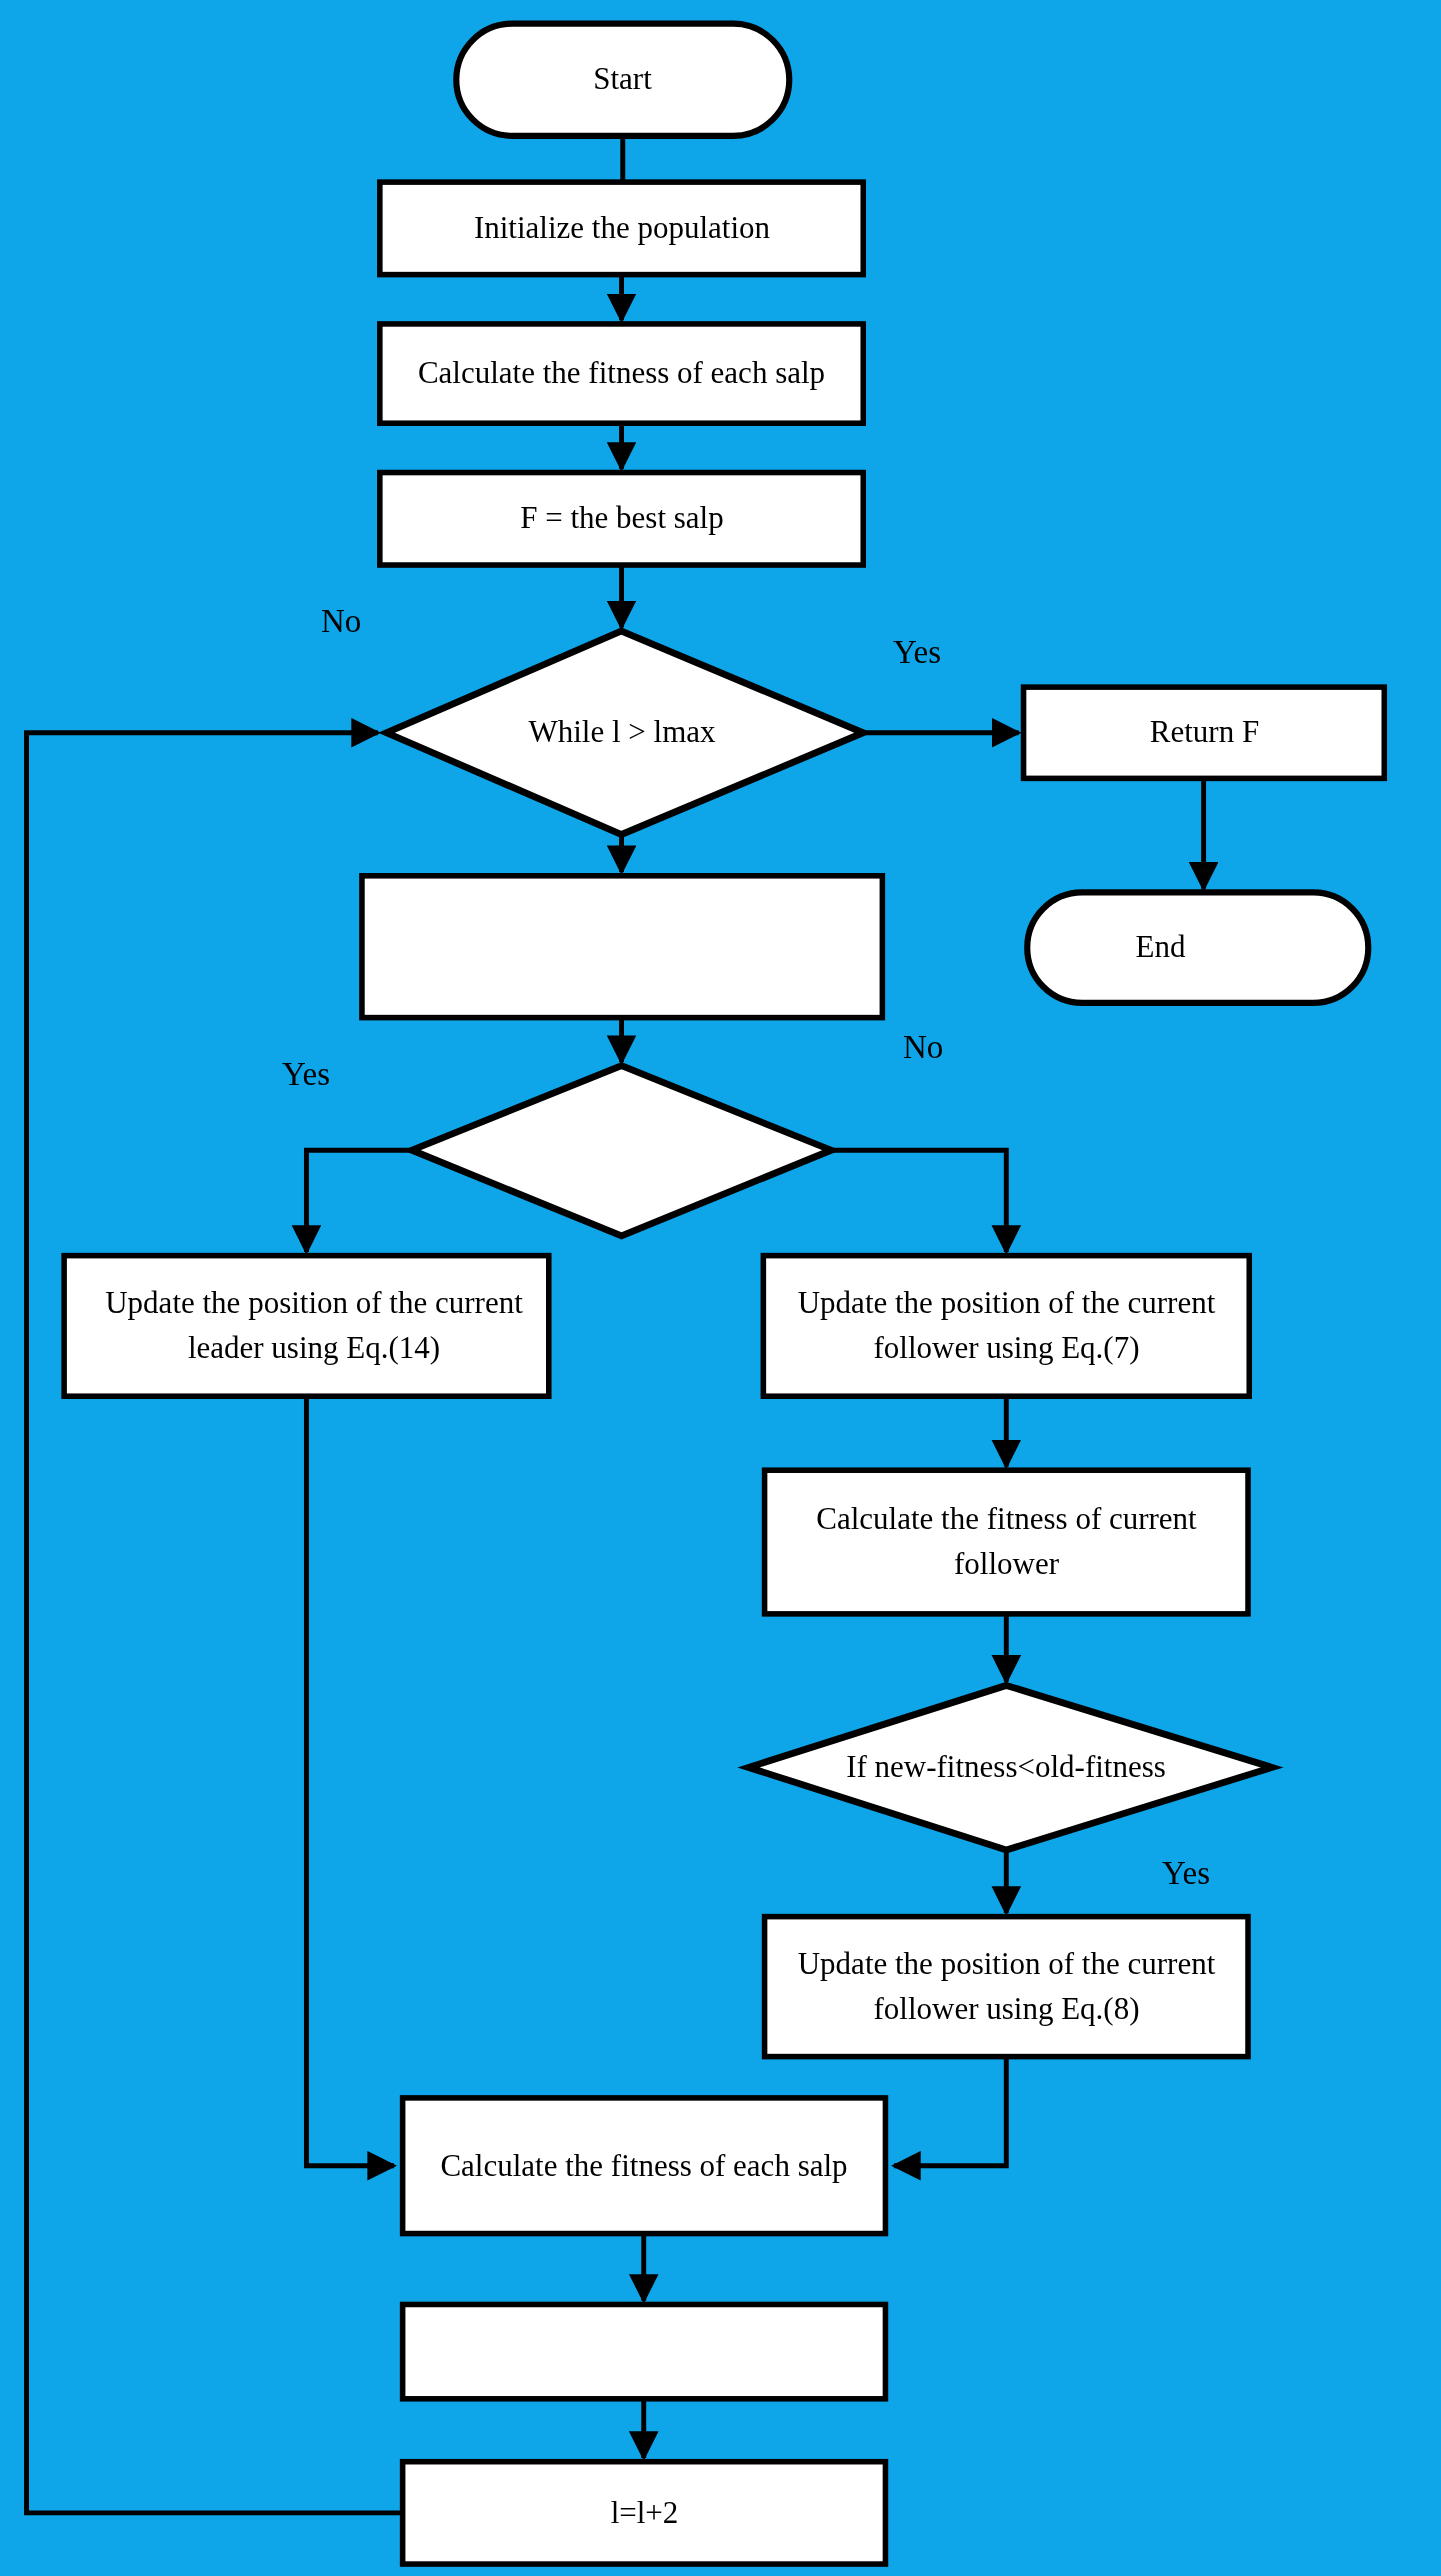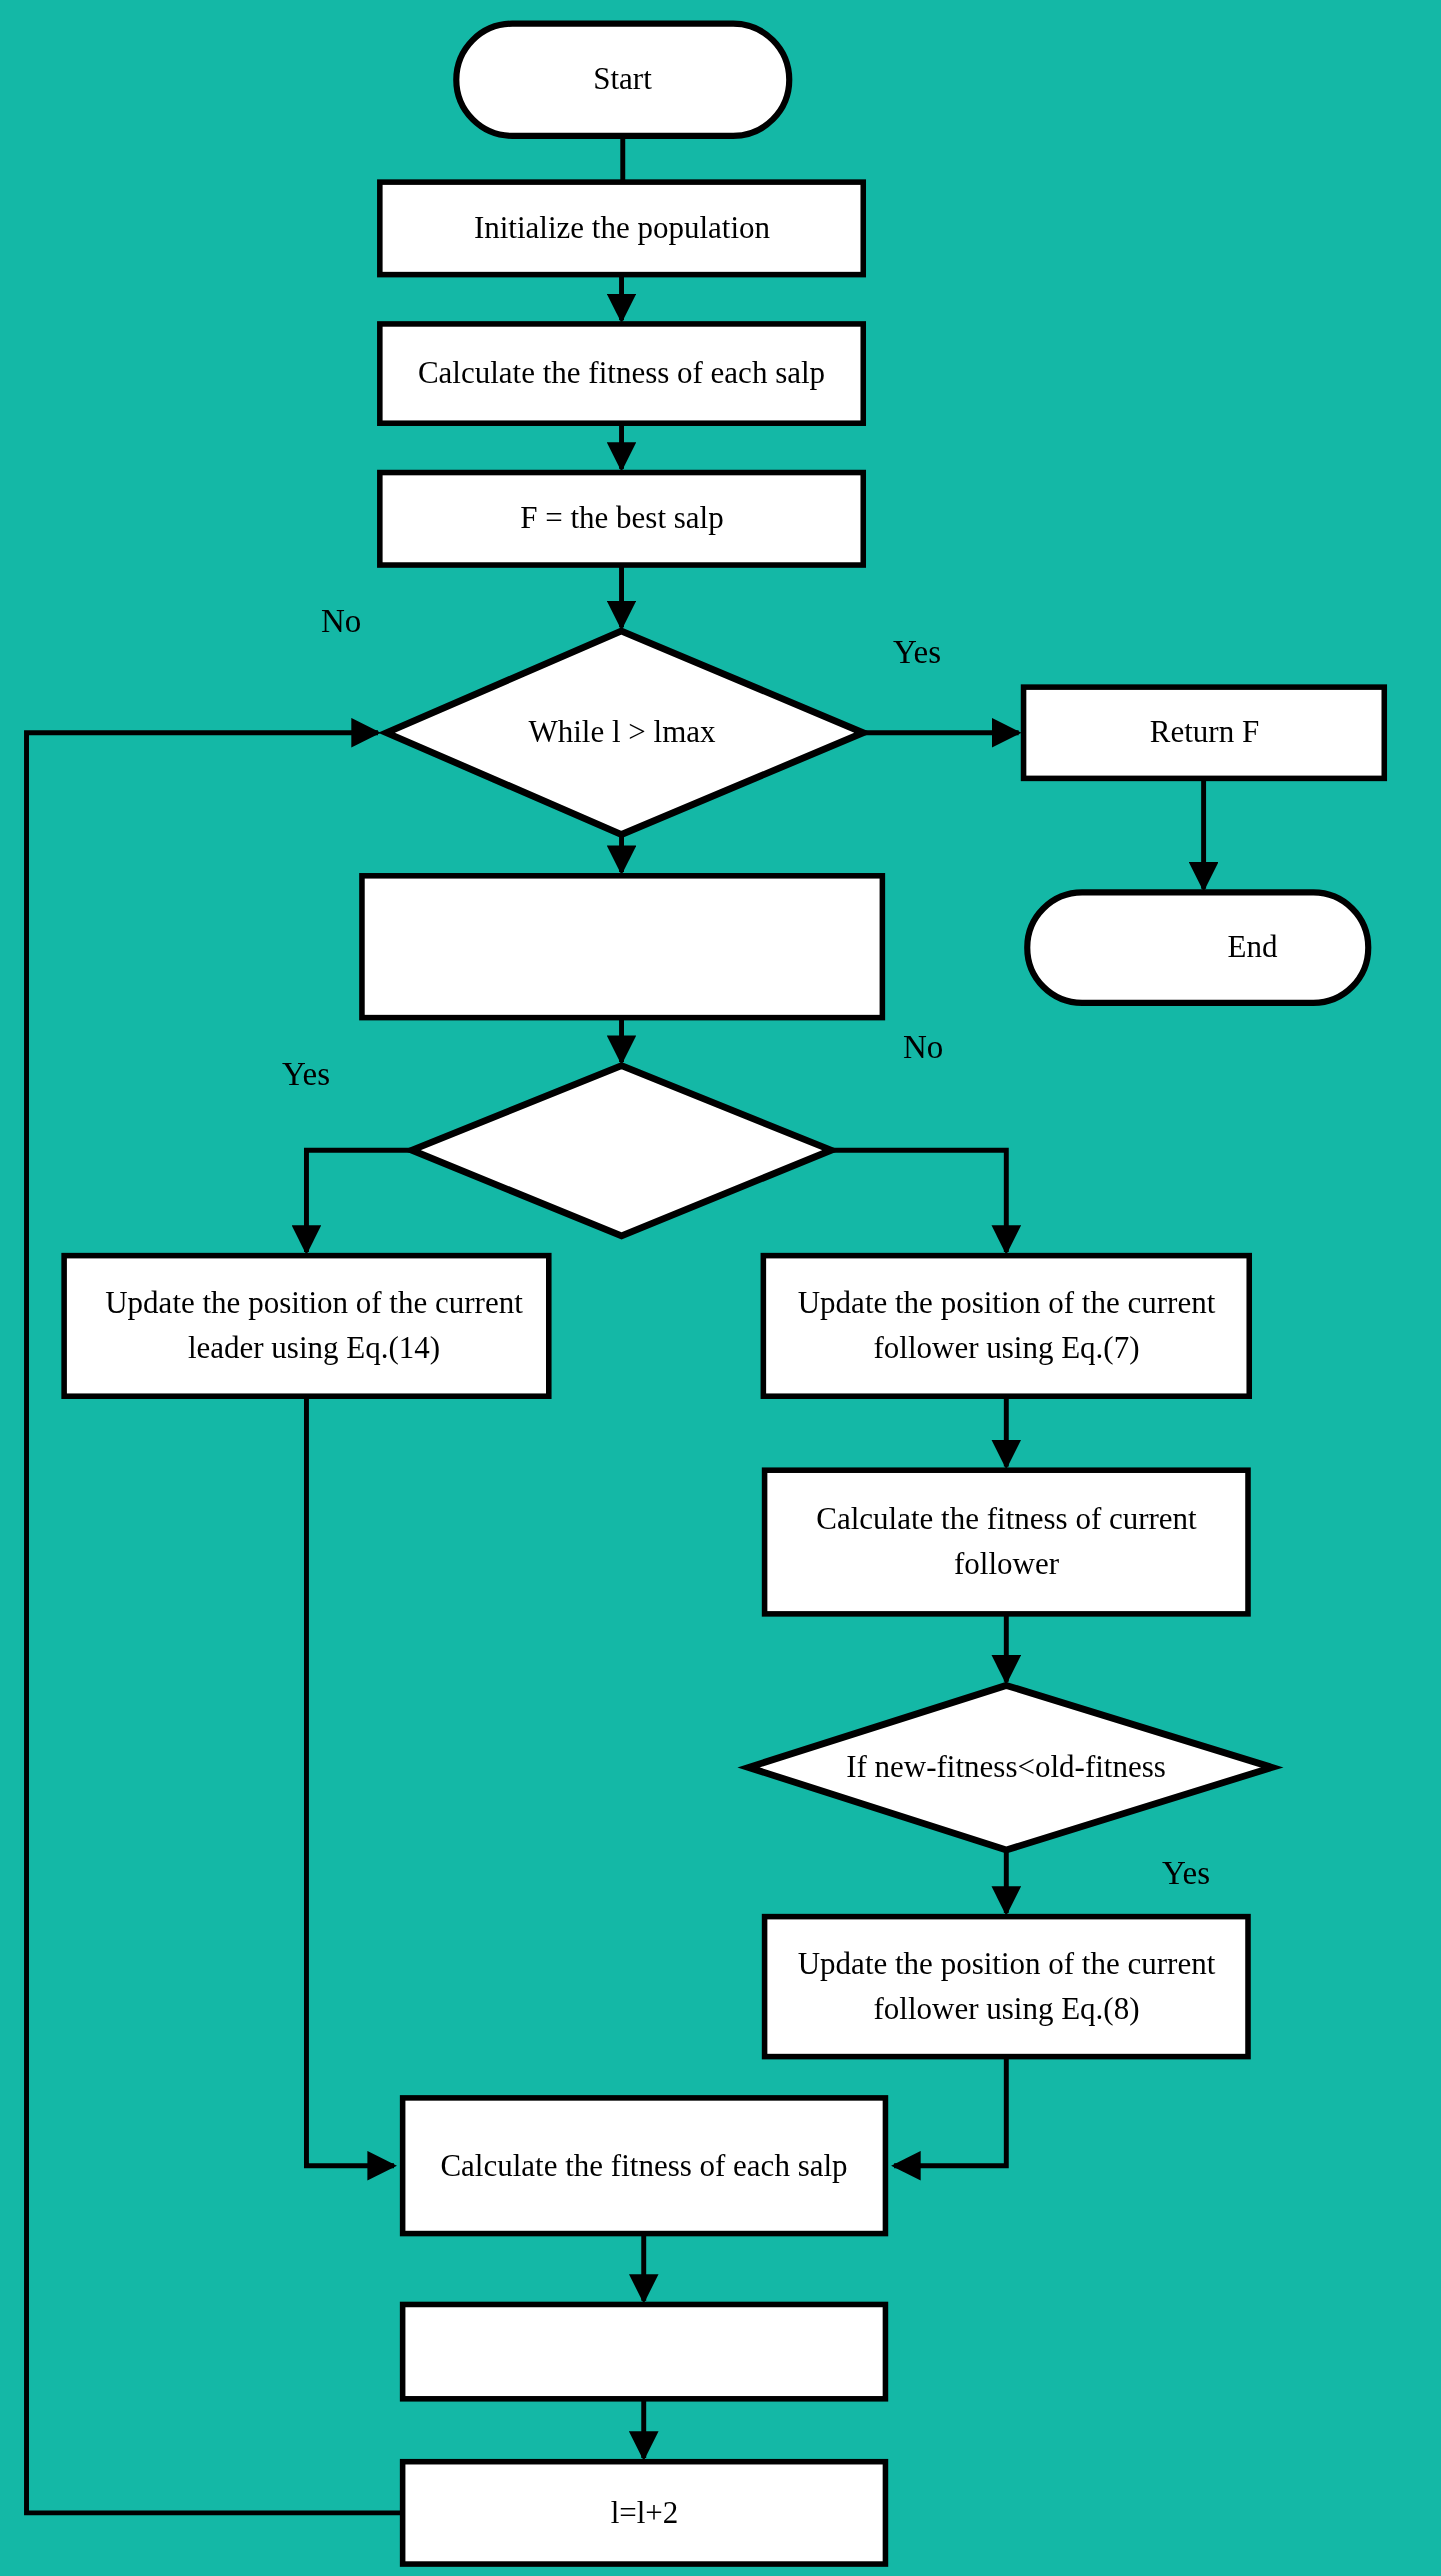--- a/index.html
+++ b/index.html
@@ -1,20 +1,20 @@
 <!DOCTYPE html>
 <html style="font-size:10px"><head>
 <meta charset="utf-8">
 <style>
   html, body { margin: 0; padding: 0; background: #ffffff; }
   #canvas {
     position: relative;
     width: 1441px;
     height: 2576px;
-    background: #14b8a6;
+    background: #0ea5e9;
     font-family: "Liberation Serif", "DejaVu Serif", serif;
     color: #000000;
   }
   #wires { position: absolute; left: 0; top: 0; width: 1441px; height: 2576px; }
   .node-label {
     position: absolute;
     display: flex;
     align-items: center;
     justify-content: center;
     text-align: center;
@@ -88,21 +88,21 @@
   <div class="node-label" style="left:380px; top:182px; width:484px; height:93px;">Initialize the population</div>
 
   <div class="node-label" style="left:392px; top:324px; width:459px; height:99px;">Calculate the fitness of each salp</div>
 
   <div class="node-label" style="left:380px; top:472px; width:484px; height:93px;">F = the best salp</div>
 
   <div class="node-label" style="left:437px; top:683px; width:370px; height:99px;">While l &gt; lmax</div>
 
   <div class="node-label" style="left:1024px; top:687px; width:361px; height:91px;">Return F</div>
 
-  <div class="node-label" style="left:1082px; top:892px; width:341px; height:110px;">End</div>
+  <div class="node-label" style="left:990px; top:892px; width:341px; height:110px;">End</div>
 
 
 
   <div class="node-label" style="left:84px; top:1265px; width:460px; height:121px;">Update the position of the current leader using Eq.(14)</div>
 
   <div class="node-label" style="left:776px; top:1265px; width:461px; height:121px;">Update the position of the current follower using Eq.(7)</div>
 
   <div class="node-label" style="left:773px; top:1718px; width:466px; height:99px;">If new-fitness&lt;old-fitness</div>
 
   <div class="node-label" style="left:802px; top:1480px; width:409px; height:124px;">Calculate the fitness of current follower</div>

